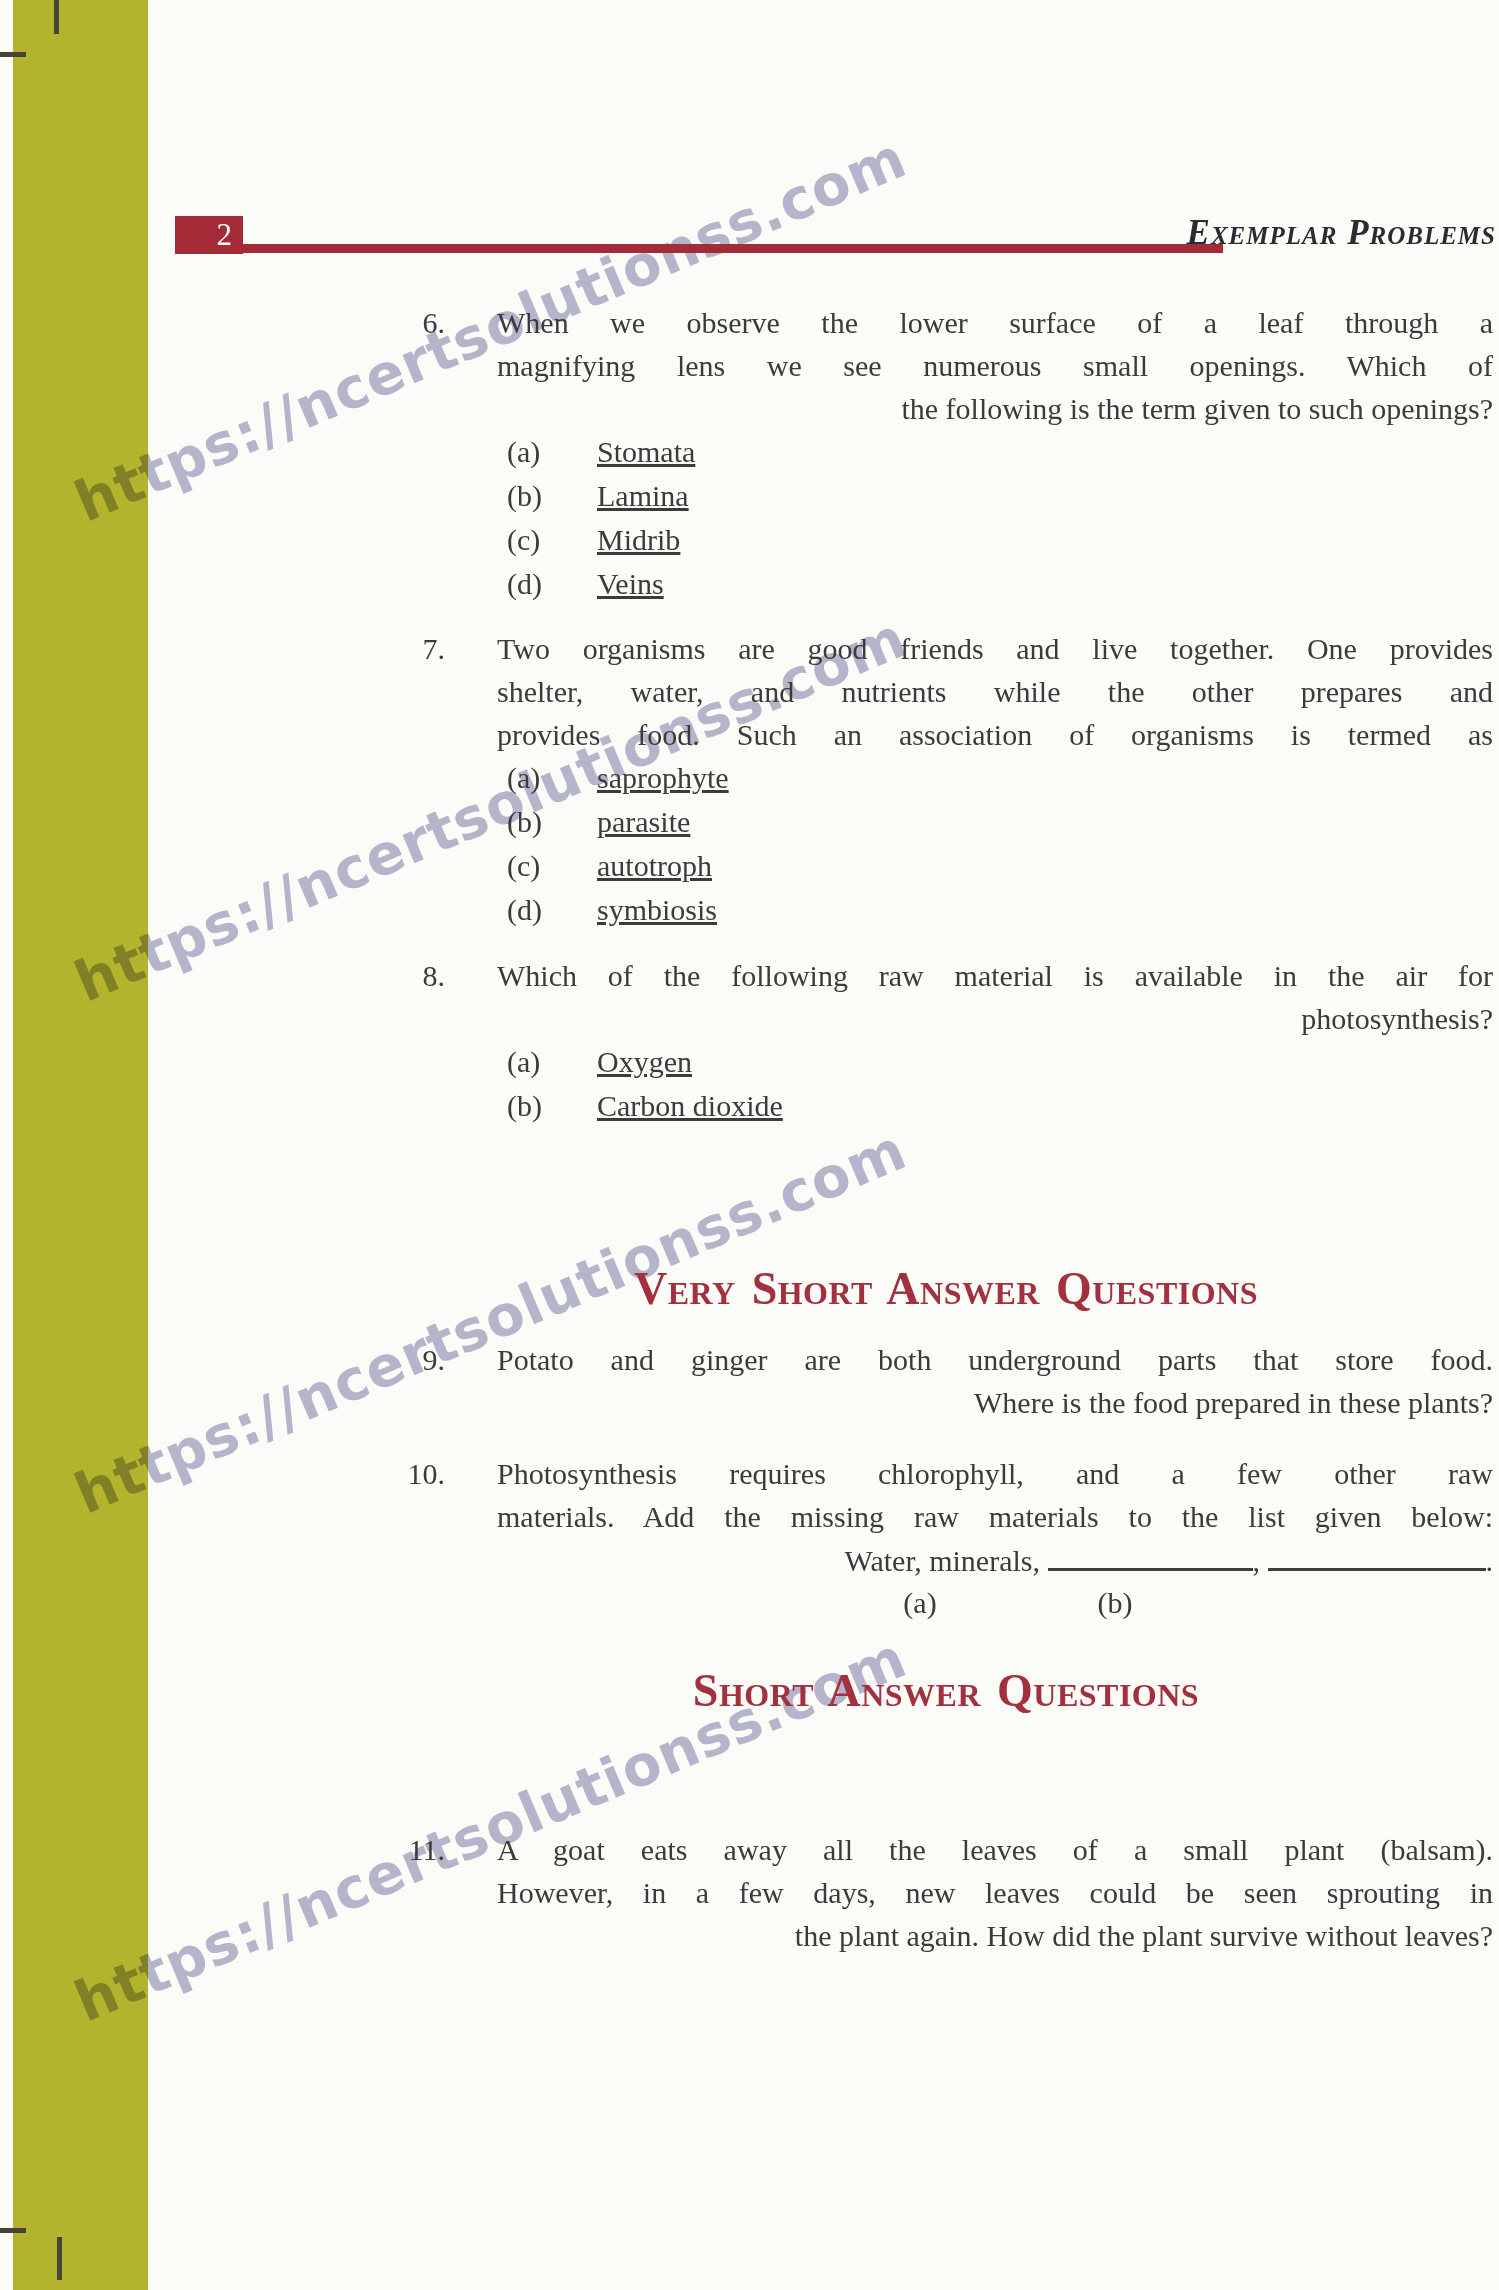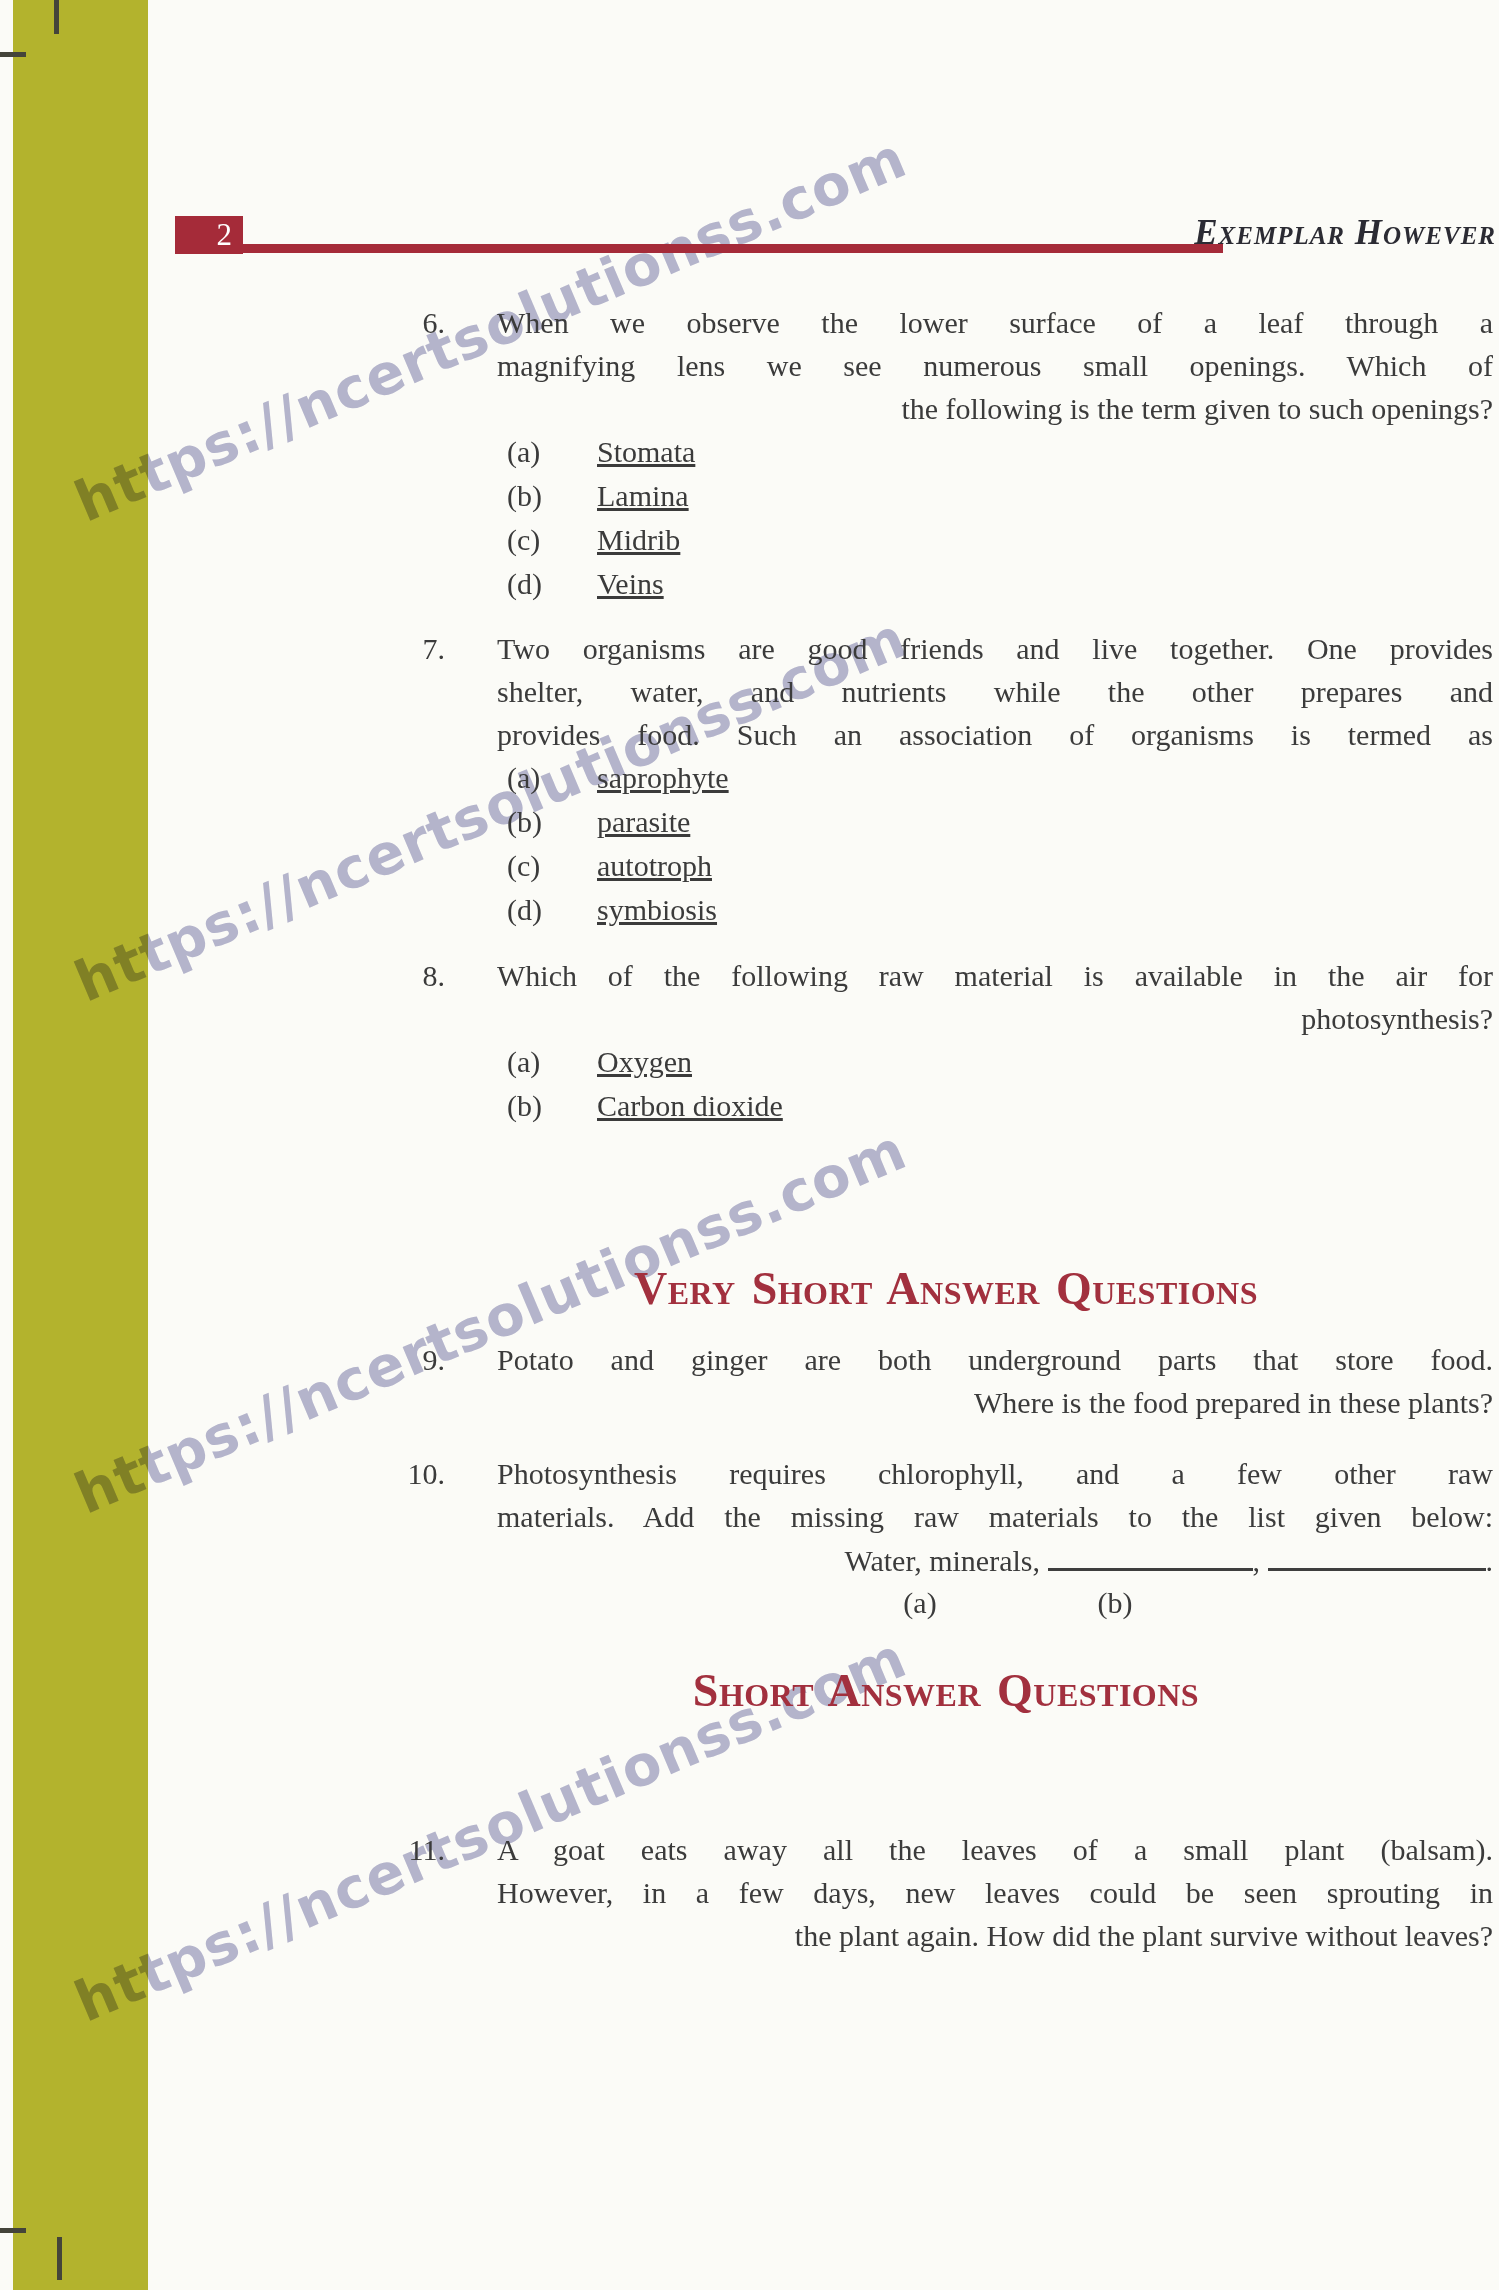--- a/index.html
+++ b/index.html
@@ -80,21 +80,21 @@
   <div class="tick tick-h-bottom"></div>
   <div class="tick tick-v-bottom"></div>
 
   <div class="wm wm1">https://ncertsolutionss.com</div>
   <div class="wm wm2">https://ncertsolutionss.com</div>
   <div class="wm wm3">https://ncertsolutionss.com</div>
   <div class="wm wm4">https://ncertsolutionss.com</div>
 
   <div class="pagenum-box">2</div>
   <div class="header-rule"></div>
-  <div class="header-title">Exemplar However</div>
+  <div class="header-title">Exemplar Problems</div>
 
   <div class="question" style="top:301px;">
     <div class="qnum">6.</div>
     <div class="qbody">
       <div class="qline just">When we observe the lower surface of a leaf through a</div>
       <div class="qline just">magnifying lens we see numerous small openings. Which of</div>
       <div class="qline">the following is the term given to such openings?</div>
       <div class="opt"><span class="opt-letter">(a)</span><span>Stomata</span></div>
       <div class="opt"><span class="opt-letter">(b)</span><span>Lamina</span></div>
       <div class="opt"><span class="opt-letter">(c)</span><span>Midrib</span></div>

